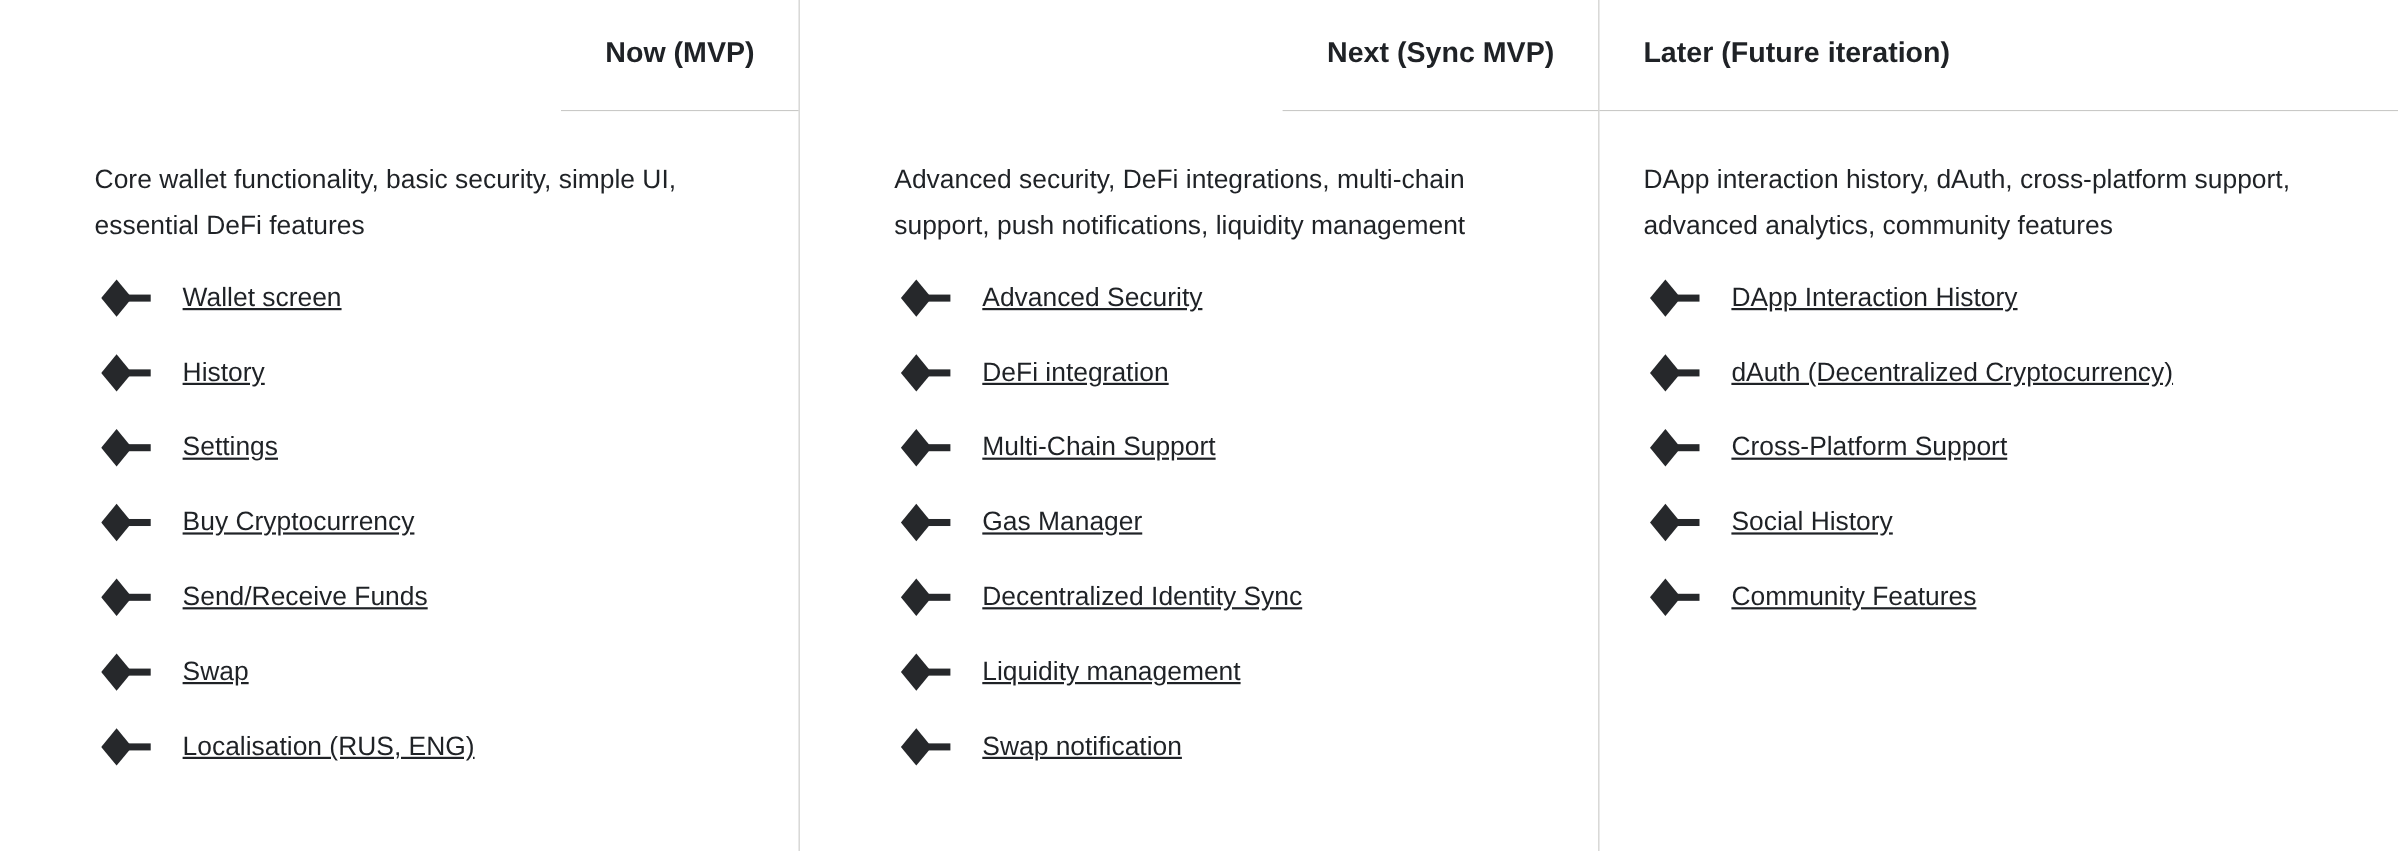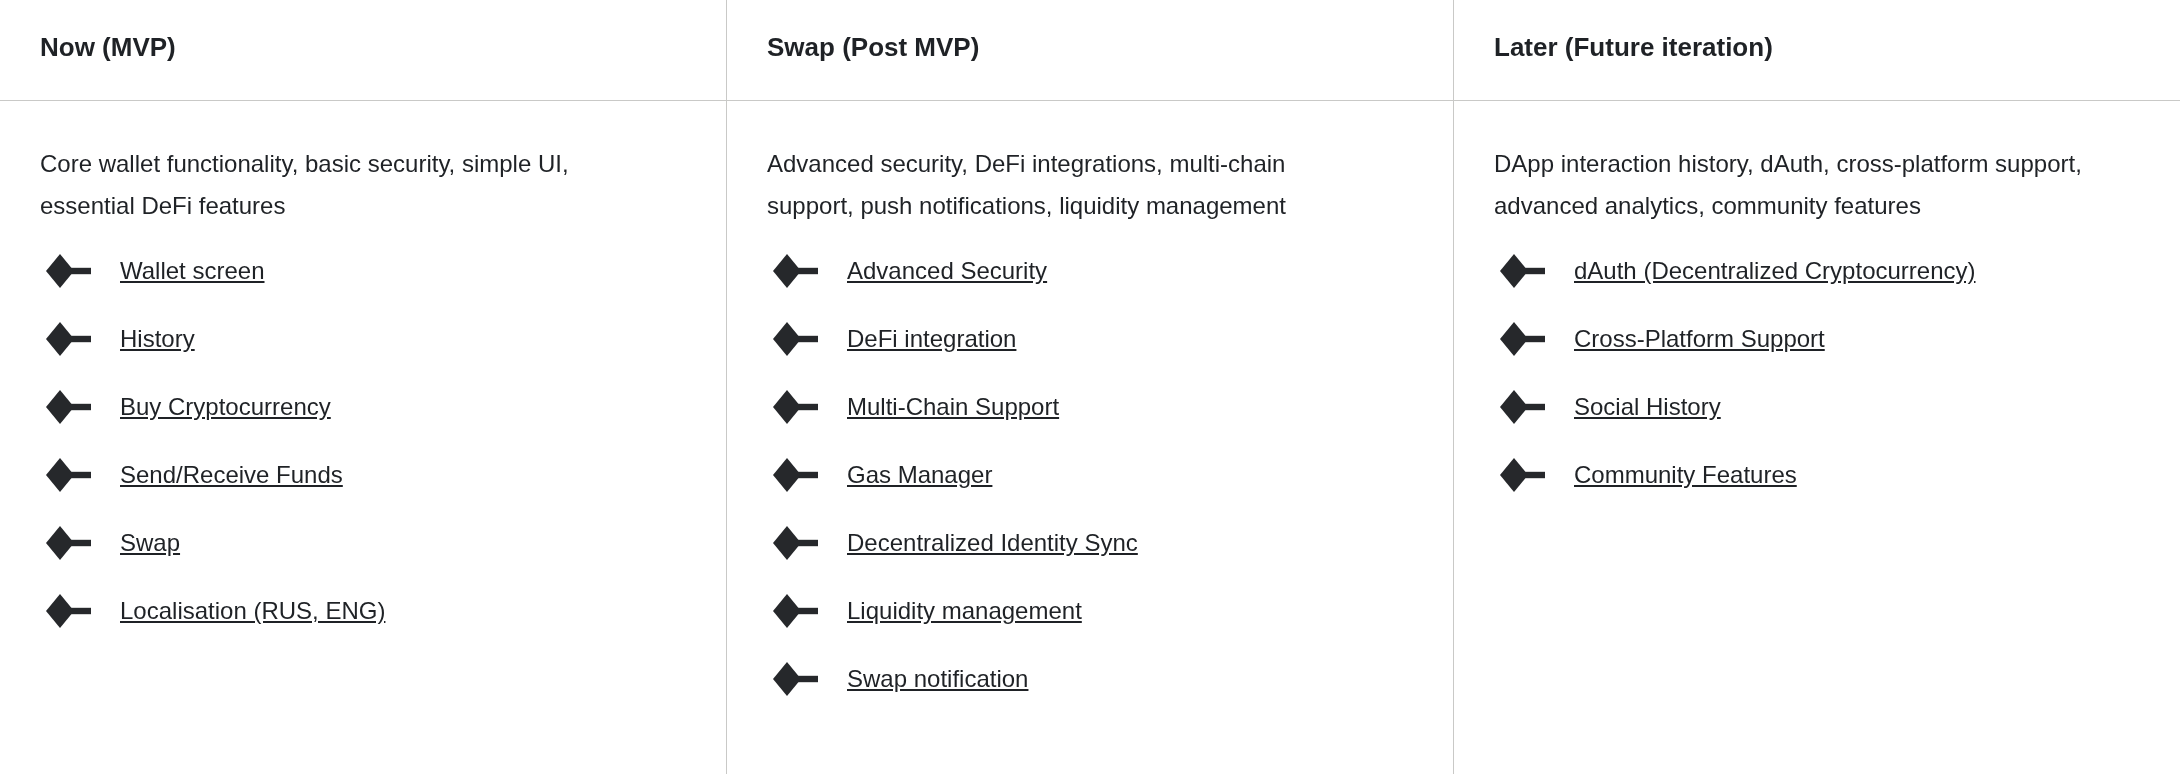--- a/index.html
+++ b/index.html
@@ -22,20 +22,21 @@
     height:774px;
   }
   .col{
     flex:1 1 0;
     min-width:0;
     display:flex;
     flex-direction:column;
   }
   .col.has-divider{
     border-right:1px solid var(--divider);
+    align-items:flex-end;
   }
   .col-header{
     height:101px;
     flex:0 0 101px;
     display:flex;
     align-items:center;
     padding:0 40px 6px 40px;
     border-bottom:1px solid var(--divider);
   }
   .col-title{
@@ -111,20 +112,29 @@
             </span>
             <span class="item-label">History</span>
           </div>
           <div class="item">
             <span class="icon">
               <svg viewBox="0 0 46 36" xmlns="http://www.w3.org/2000/svg" aria-hidden="true">
                 <polygon points="14,1 28,18 14,35 0,18"></polygon>
                 <rect x="25" y="14.8" width="20" height="6.4"></rect>
               </svg>
             </span>
+            <span class="item-label">Settings</span>
+          </div>
+          <div class="item">
+            <span class="icon">
+              <svg viewBox="0 0 46 36" xmlns="http://www.w3.org/2000/svg" aria-hidden="true">
+                <polygon points="14,1 28,18 14,35 0,18"></polygon>
+                <rect x="25" y="14.8" width="20" height="6.4"></rect>
+              </svg>
+            </span>
             <span class="item-label">Buy Cryptocurrency</span>
           </div>
           <div class="item">
             <span class="icon">
               <svg viewBox="0 0 46 36" xmlns="http://www.w3.org/2000/svg" aria-hidden="true">
                 <polygon points="14,1 28,18 14,35 0,18"></polygon>
                 <rect x="25" y="14.8" width="20" height="6.4"></rect>
               </svg>
             </span>
             <span class="item-label">Send/Receive Funds</span>
@@ -145,21 +155,21 @@
                 <rect x="25" y="14.8" width="20" height="6.4"></rect>
               </svg>
             </span>
             <span class="item-label">Localisation (RUS, ENG)</span>
           </div>
         </div>
       </div>
     </div>
     <div class="col has-divider">
       <div class="col-header">
-        <h2 class="col-title">Swap (Post MVP)</h2>
+        <h2 class="col-title">Next (Sync MVP)</h2>
       </div>
       <div class="col-body">
         <p class="col-desc">Advanced security, DeFi integrations, multi-chain support, push notifications, liquidity management</p>
         <div class="item-list">
           <div class="item">
             <span class="icon">
               <svg viewBox="0 0 46 36" xmlns="http://www.w3.org/2000/svg" aria-hidden="true">
                 <polygon points="14,1 28,18 14,35 0,18"></polygon>
                 <rect x="25" y="14.8" width="20" height="6.4"></rect>
               </svg>
@@ -230,20 +240,29 @@
       <div class="col-body">
         <p class="col-desc">DApp interaction history, dAuth, cross-platform support, advanced analytics, community features</p>
         <div class="item-list">
           <div class="item">
             <span class="icon">
               <svg viewBox="0 0 46 36" xmlns="http://www.w3.org/2000/svg" aria-hidden="true">
                 <polygon points="14,1 28,18 14,35 0,18"></polygon>
                 <rect x="25" y="14.8" width="20" height="6.4"></rect>
               </svg>
             </span>
+            <span class="item-label">DApp Interaction History</span>
+          </div>
+          <div class="item">
+            <span class="icon">
+              <svg viewBox="0 0 46 36" xmlns="http://www.w3.org/2000/svg" aria-hidden="true">
+                <polygon points="14,1 28,18 14,35 0,18"></polygon>
+                <rect x="25" y="14.8" width="20" height="6.4"></rect>
+              </svg>
+            </span>
             <span class="item-label">dAuth (Decentralized Cryptocurrency)</span>
           </div>
           <div class="item">
             <span class="icon">
               <svg viewBox="0 0 46 36" xmlns="http://www.w3.org/2000/svg" aria-hidden="true">
                 <polygon points="14,1 28,18 14,35 0,18"></polygon>
                 <rect x="25" y="14.8" width="20" height="6.4"></rect>
               </svg>
             </span>
             <span class="item-label">Cross-Platform Support</span>

